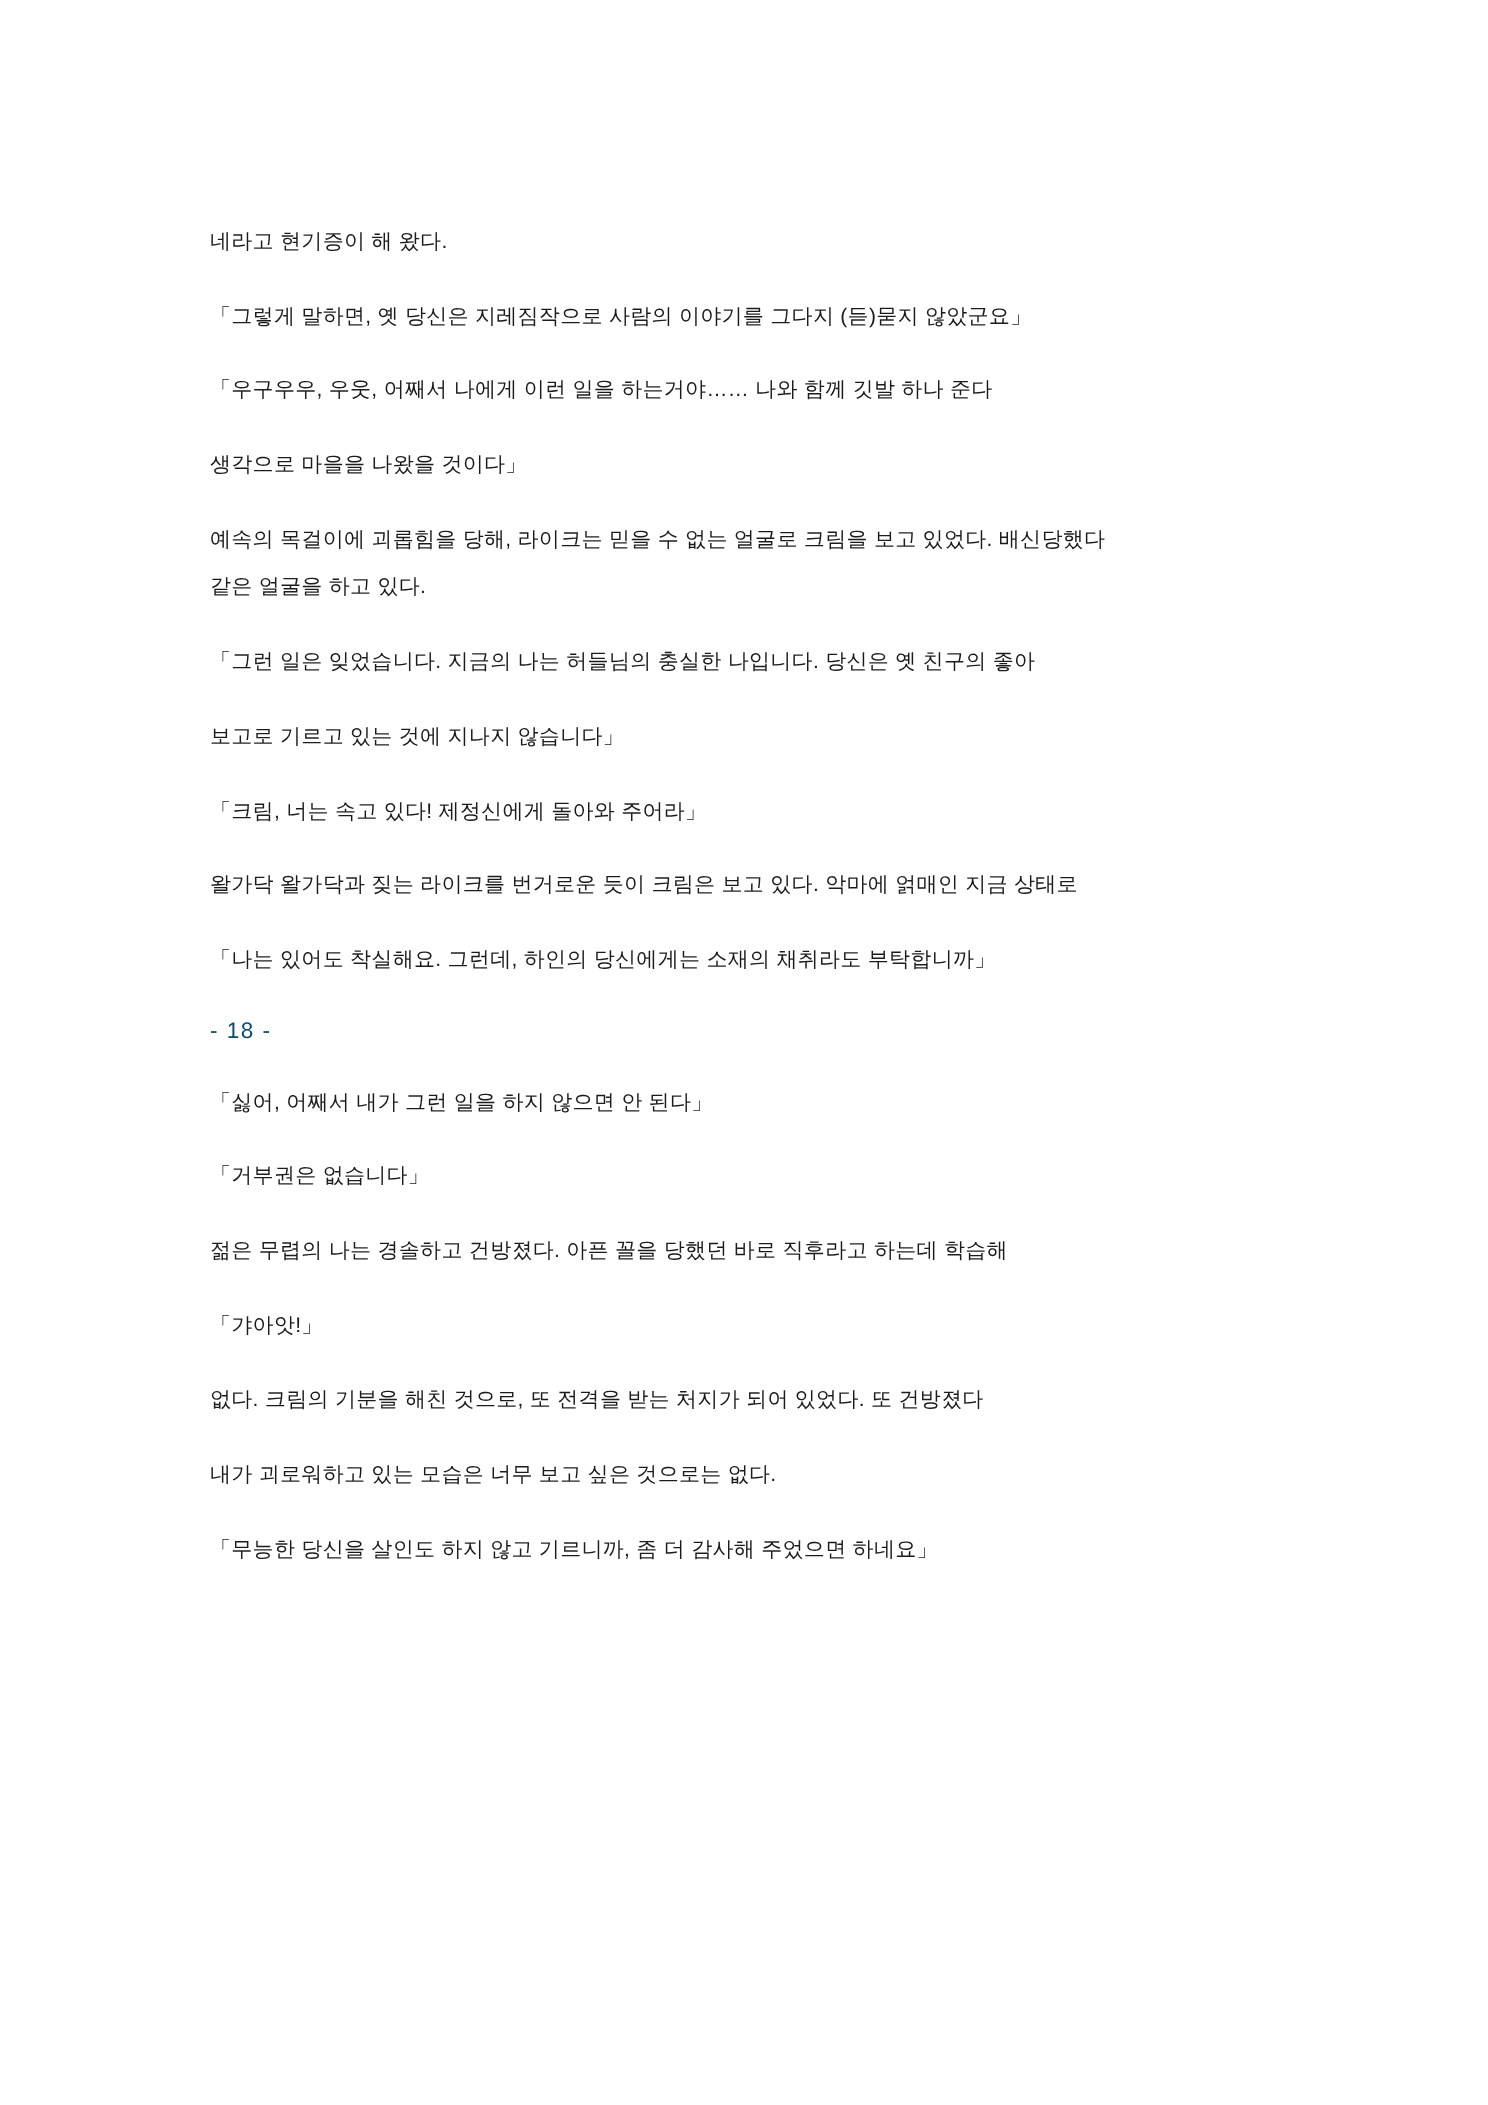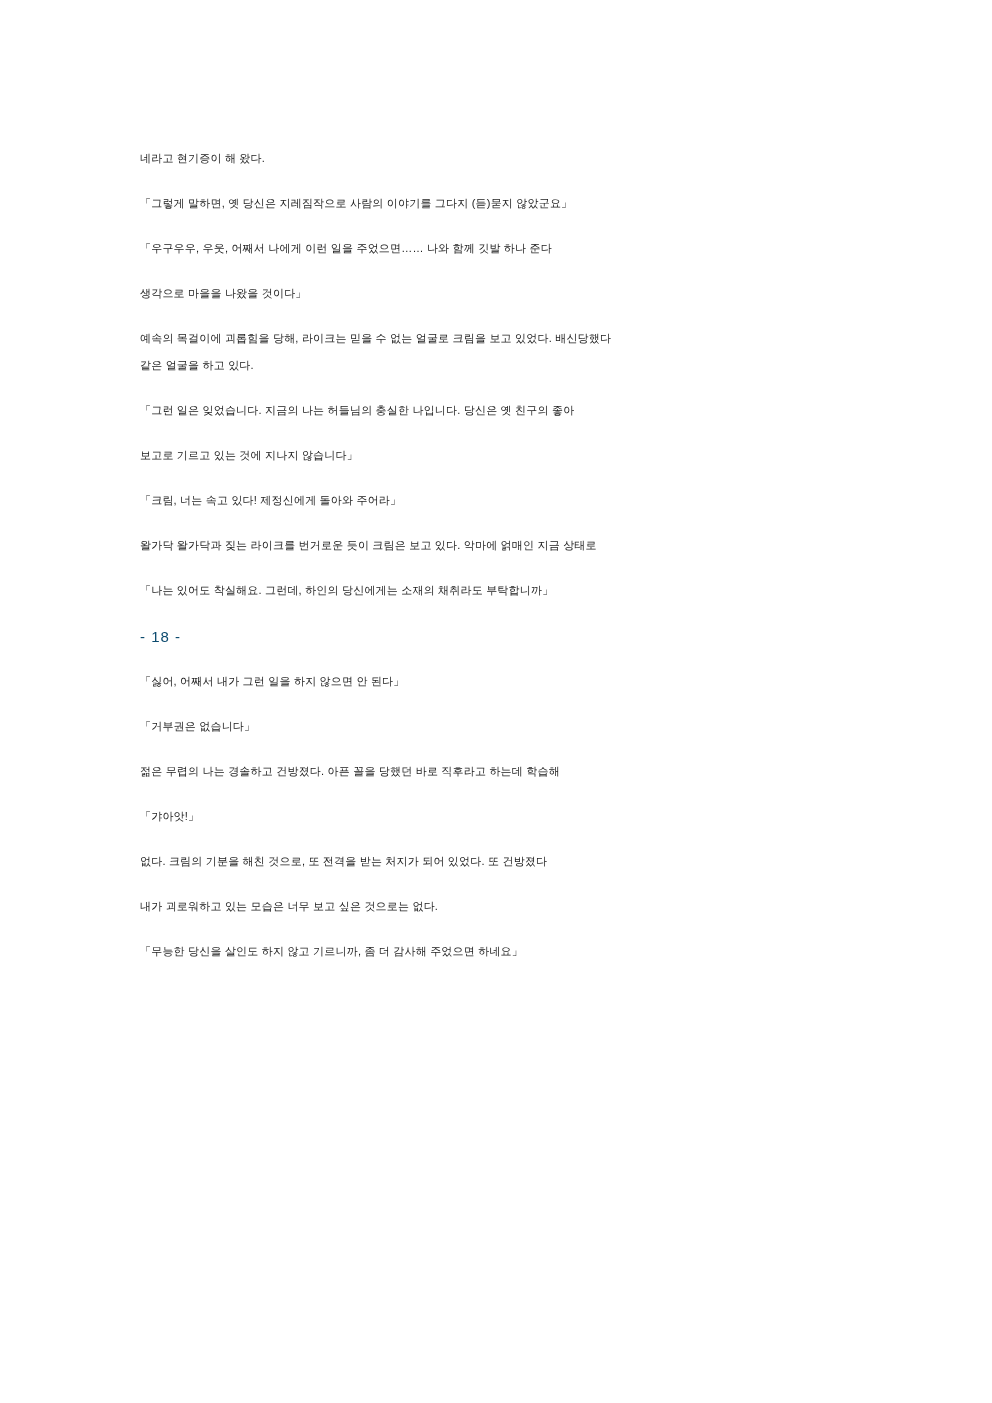--- a/index.html
+++ b/index.html
@@ -19,21 +19,21 @@
     box-sizing: border-box;
     width: 992px;
     height: 1403px;
     padding: 150px 112px 60px 140px;
     background: #ffffff;
   }
   .doc-body {
     display: block;
   }
   .para {
-    font-size: 11px;
+    font-size: 14px;
     line-height: 1.55;
     color: #1b1b1b;
     margin: 0 0 28px 0;
     letter-spacing: 0.2px;
     word-break: keep-all;
     white-space: pre-wrap;
   }
   .para.wrapped {
     margin-bottom: 10px;
   }
@@ -45,21 +45,21 @@
   }
 </style>
 </head>
 <body>
 
 <div class="page">
   <div class="doc-body">
 
     <p class="para">네라고 현기증이 해 왔다.</p>
     <p class="para">「그렇게 말하면, 옛 당신은 지레짐작으로 사람의 이야기를 그다지 (듣)묻지 않았군요」</p>
-    <p class="para">「우구우우, 우웃, 어째서 나에게 이런 일을 주었으면…… 나와 함께 깃발 하나 준다</p>
+    <p class="para">「우구우우, 우웃, 어째서 나에게 이런 일을 하는거야…… 나와 함께 깃발 하나 준다</p>
     <p class="para">생각으로 마을을 나왔을 것이다」</p>
     <p class="para wrapped">예속의 목걸이에 괴롭힘을 당해, 라이크는 믿을 수 없는 얼굴로 크림을 보고 있었다. 배신당했다</p>
     <p class="para">같은 얼굴을 하고 있다.</p>
     <p class="para">「그런 일은 잊었습니다. 지금의 나는 허들님의 충실한 나입니다. 당신은 옛 친구의 좋아</p>
     <p class="para">보고로 기르고 있는 것에 지나지 않습니다」</p>
     <p class="para">「크림, 너는 속고 있다! 제정신에게 돌아와 주어라」</p>
     <p class="para">왈가닥 왈가닥과 짖는 라이크를 번거로운 듯이 크림은 보고 있다. 악마에 얽매인 지금 상태로</p>
     <p class="para">「나는 있어도 착실해요. 그런데, 하인의 당신에게는 소재의 채취라도 부탁합니까」</p>
 
     <p class="page-number">- 18 -</p>

